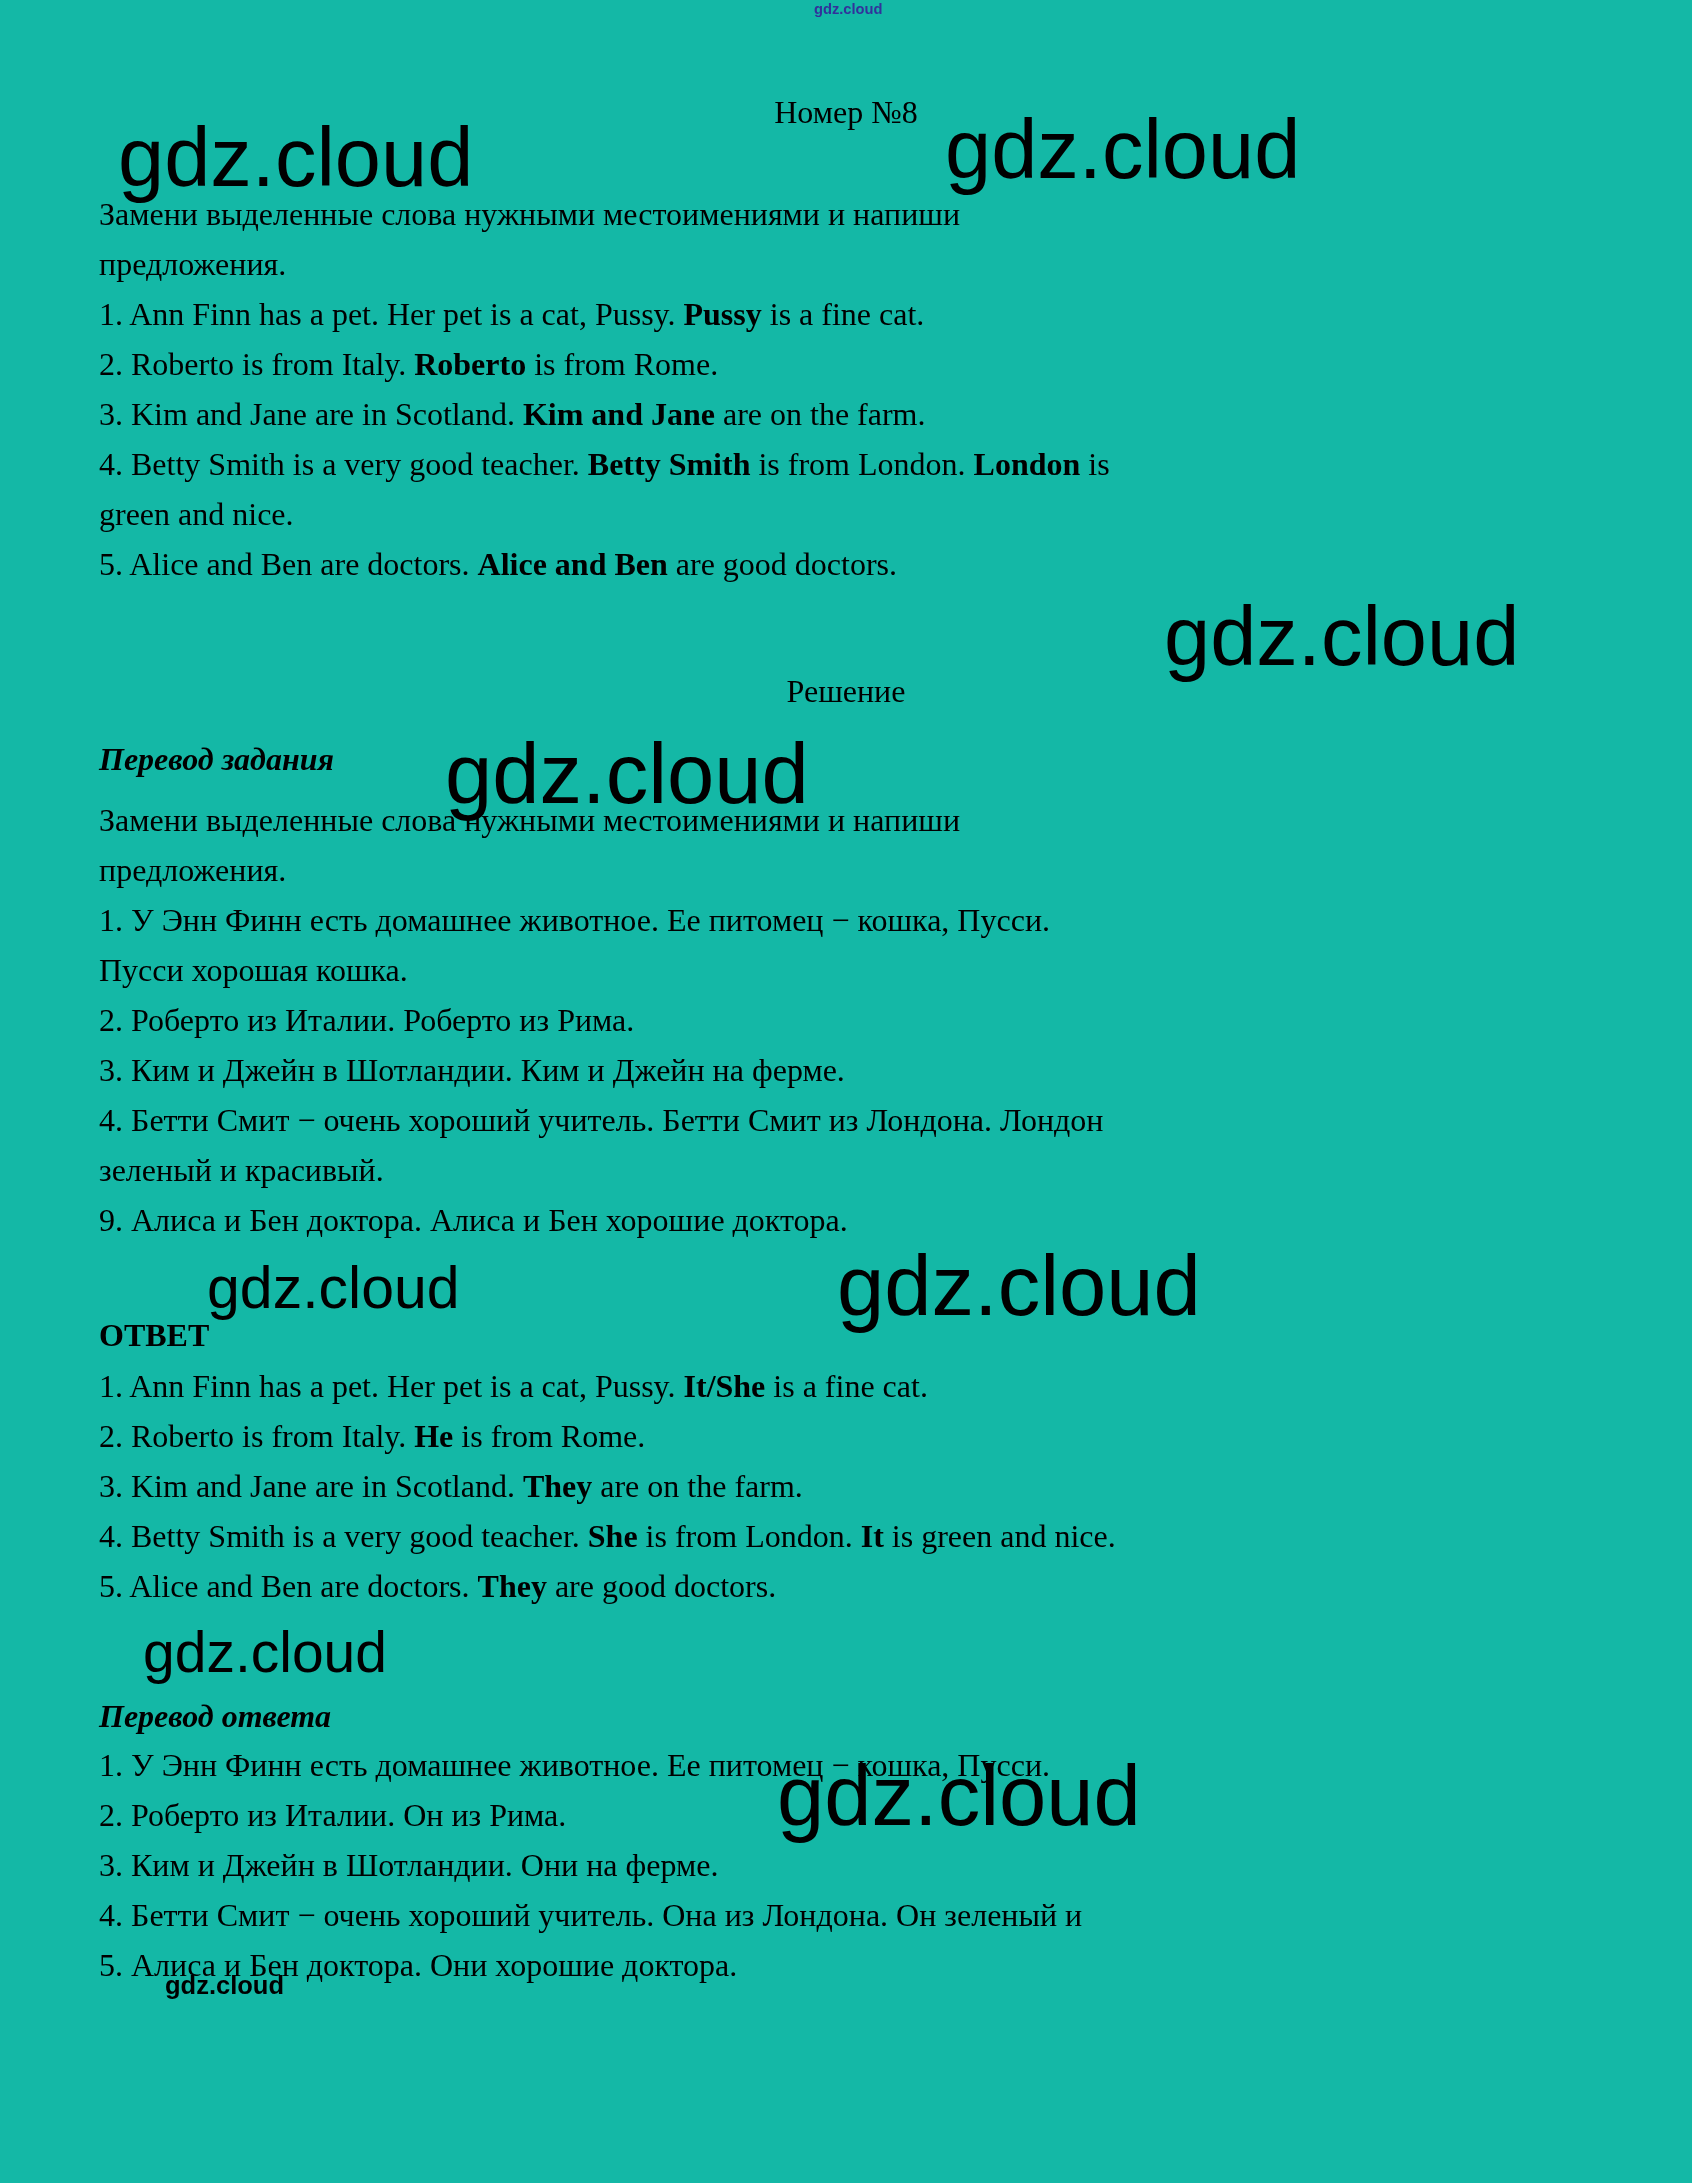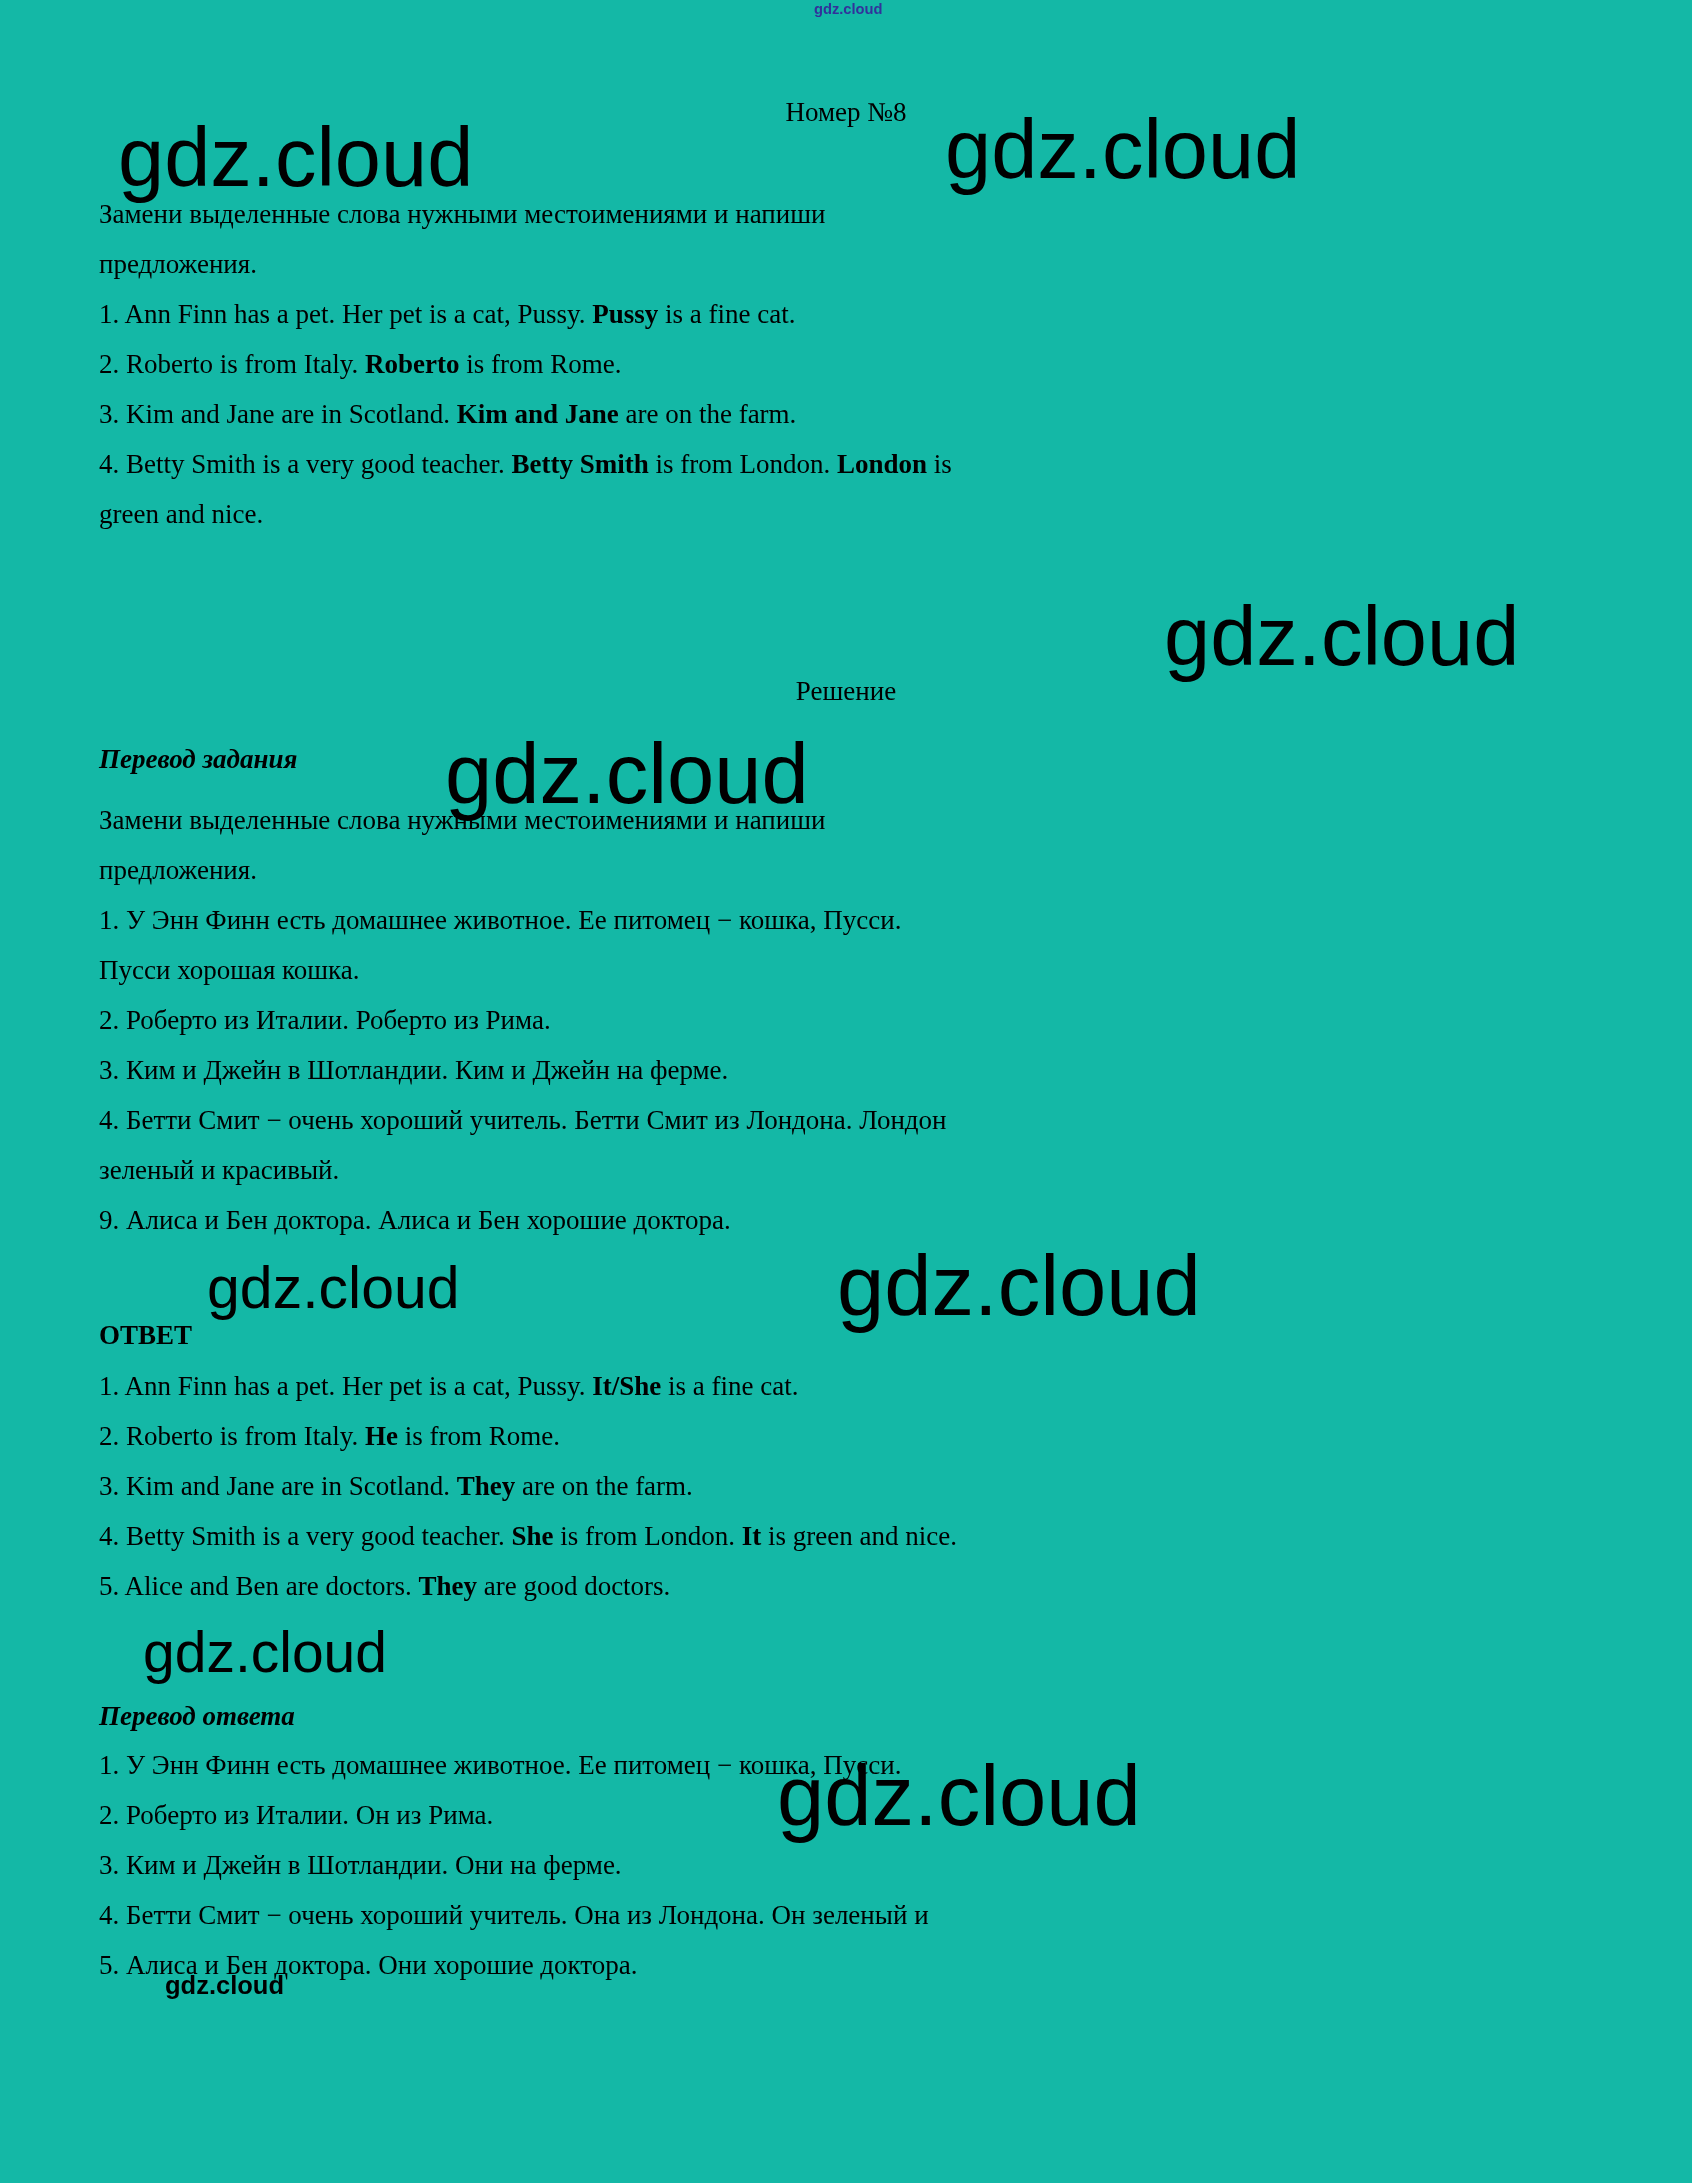--- a/index.html
+++ b/index.html
@@ -5,21 +5,21 @@
   html,body { margin:0; padding:0; background:#f2f2f2; }
   .page {
     position:relative;
     width:1692px; height:2183px;
     background:#14b8a6;
     font-family:"Liberation Serif", serif;
     color:#000000;
     overflow:hidden;
   }
   .line {
-    font-size:27px;
+    font-size:32px;
     line-height:50px;
     white-space:nowrap;
   }
   .block { position:absolute; left:99px; }
   .center-line {
     position:absolute; left:0; width:100%;
     text-align:center;
   }
   .heading-bold { font-weight:bold; }
   .heading-bold-italic { font-weight:bold; font-style:italic; }
@@ -61,20 +61,21 @@
   <div class="center-line line" style="top:87px;">Номер №8</div>
 
   <div class="block" style="top:189px;">
     <div class="line">Замени выделенные слова нужными местоимениями и напиши</div>
     <div class="line">предложения.</div>
     <div class="line"><span>1. Ann Finn has a pet. Her pet is a cat, Pussy. </span><b>Pussy</b><span> is a fine cat.</span></div>
     <div class="line"><span>2. Roberto is from Italy. </span><b>Roberto</b><span> is from Rome.</span></div>
     <div class="line"><span>3. Kim and Jane are in Scotland. </span><b>Kim and Jane</b><span> are on the farm.</span></div>
     <div class="line"><span>4. Betty Smith is a very good teacher. </span><b>Betty Smith</b><span> is from London. </span><b>London</b><span> is</span></div>
     <div class="line"><span>green and nice.</span></div>
+    <div class="line"><span>5. Alice and Ben are doctors. </span><b>Alice and Ben</b><span> are good doctors.</span></div>
   </div>
 
   <div class="center-line line" style="top:666px;">Решение</div>
 
   <div class="block line heading-bold-italic" style="top:734px;">Перевод задания</div>
   <div class="block" style="top:795px;">
     <div class="line">Замени выделенные слова нужными местоимениями и напиши</div>
     <div class="line">предложения.</div>
     <div class="line">1. У Энн Финн есть домашнее животное. Ее питомец − кошка, Пусси.</div>
     <div class="line">Пусси хорошая кошка.</div>

